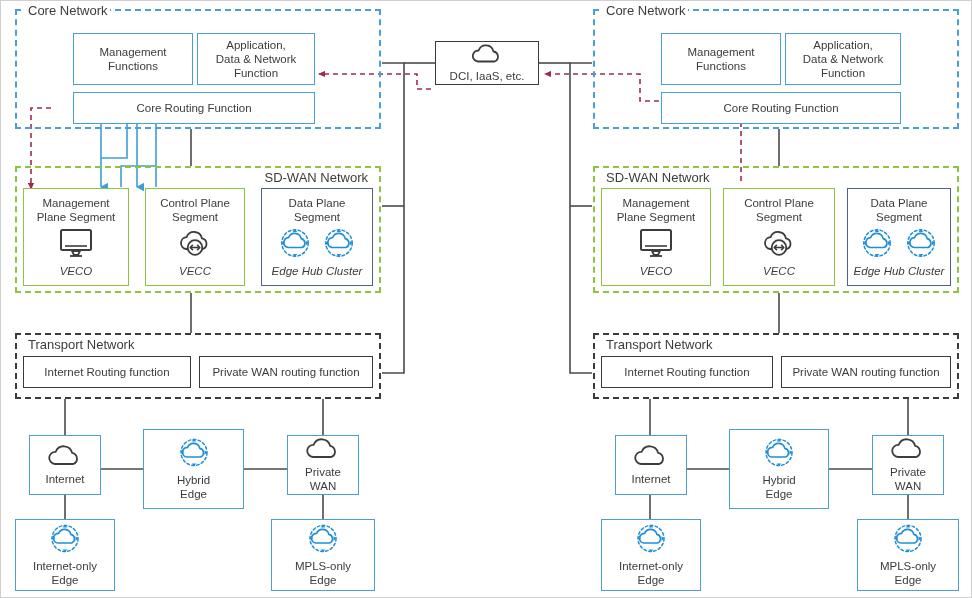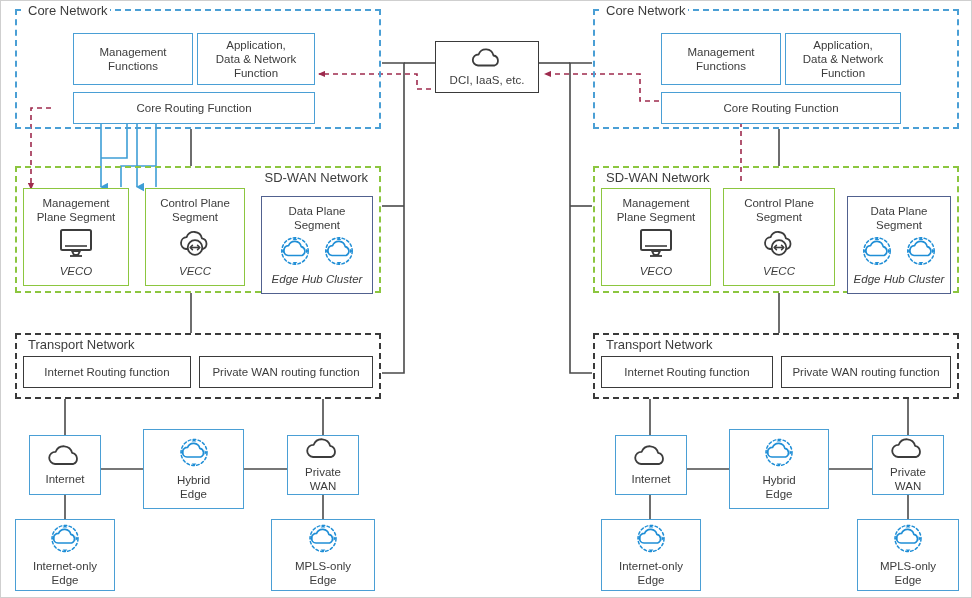--- a/index.html
+++ b/index.html
@@ -15,21 +15,21 @@
   .grp-transport{border:2px dashed #3a3a3a;}
   .grp-label{position:absolute;font-size:13px;color:#3c3c3c;white-space:nowrap;
              background:#fff;padding:0 3px;line-height:13px;}
 
   
   .box{position:absolute;box-sizing:border-box;background:#fff;display:flex;
        flex-direction:column;align-items:center;justify-content:center;
        text-align:center;font-size:11.5px;line-height:14px;color:#3c3c3c;}
   .b-blue{border:1.6px solid #4a9fd5;}
   .b-green{border:1.6px solid #8cc63f;}
-  .b-navy{border:1.6px solid #51618f;margin-top:8px;}
+  .b-navy{border:1.6px solid #51618f;}
   .b-dark{border:1.6px solid #3a3a3a;}
   .box .cap{margin-top:2px;}
   .box .cap2{margin-top:3px;font-style:italic;}
   .icn{display:block;}
   svg.ovl{position:absolute;left:0;top:0;width:972px;height:598px;pointer-events:none;}
 </style>
 </head>
 <body>
 
 <div id="canvas">
@@ -249,21 +249,21 @@
           <path d="M17,29.2 l-2.3,-2.7 l4.6,0 Z"></path>
           <path d="M3.8,15.5 l2.7,-2.3 l0,4.6 Z"></path>
           <path d="M30.2,15.5 l-2.7,2.3 l0,-4.6 Z"></path>
         </g>
       </svg>
     </span>
     <span class="cap">MPLS-only</span>
     <span>Edge</span>
   </div>
 
-  <div class="box b-dark" style="left:434px;top:40px;width:104px;height:52px;border-width:1.6px;">
+  <div class="box b-dark" style="left:434px;top:40px;width:104px;height:44px;border-width:1.6px;">
     <span class="icn">
       <svg width="42" height="20" viewBox="0 0 42 20">
         <path d="M12,17.5 a5.4,5.4 0 0 1 0.6,-11 a7.8,7.8 0 0 1 14.9,1 a5.2,5.2 0 0 1 1.1,10 Z" fill="#fff" stroke="#3c3c3c" stroke-width="1.8" stroke-linejoin="round"></path>
       </svg>
     </span>
     <span class="cap">DCI, IaaS, etc.</span>
   </div>
 
   <div class="grp grp-core" style="left:592px;top:8px;width:366px;height:120px;">
     <span class="grp-label" style="left:8px;top:-7px;">Core Network</span>

